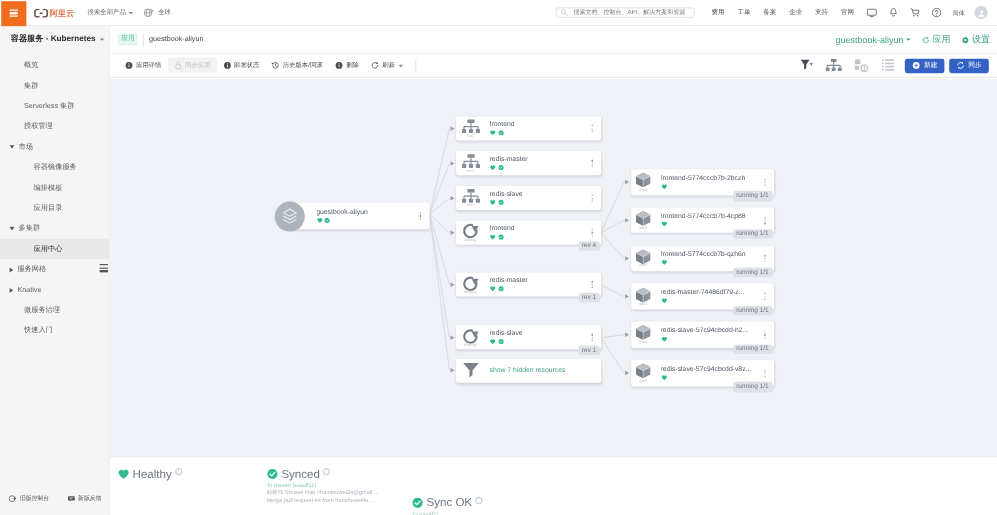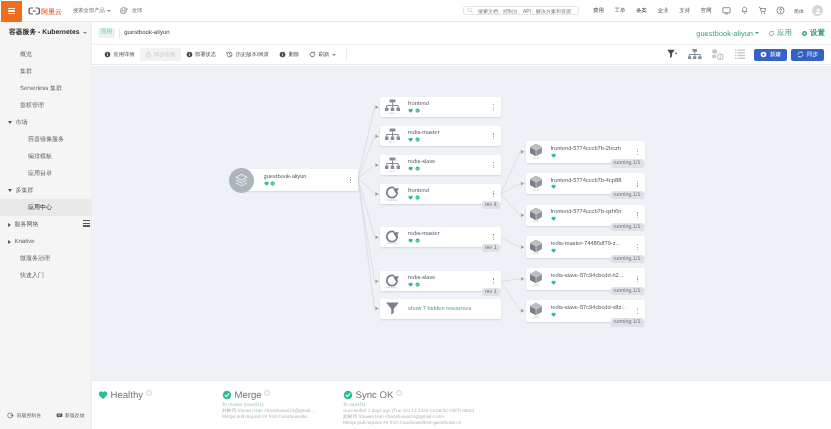--- a/index.html
+++ b/index.html
@@ -111,21 +111,21 @@
   .root-card { background:#fff; border-radius:2px; box-shadow:0 1px 2px rgba(20,30,60,.13);
                height:21.5px; width:116px; margin-left:-12.5px; display:flex; align-items:center;
                padding-left:22px; position:relative; }
 
   
   .statusbar { position:absolute; left:0; top:358px; width:739px; height:49px; background:#fff; border-top:1px solid #e9ecef;
                display:flex; padding-top:8.5px; }
   .st-col { padding-left:6px; }
   .st-col.c1 { width:124px; }
   .st-col.c2 { width:121px; }
-  .st-col.c3 { width:220px; }
+  .st-col.c3 { width:220px;margin-top:24px; }
   .st-head { display:flex; gap:2.5px; }
   .st-title { font-size:9.6px; color:#6c7680; }
   .st-info { width:6px;height:6px;border-radius:50%;border:.7px solid #cdd3da; color:#cdd3da;
              font-size:4.4px; line-height:1; display:flex; align-items:center; justify-content:center;
              font-style:italic; }
   .st-lines { margin-top:1.5px; }
   .st-line { font-size:4.7px; color:#aab2bb; white-space:nowrap; overflow:hidden;
              text-overflow:ellipsis; line-height:6px; }
   .st-line.lnk { color:#8fc9b8; }
 </style>
@@ -314,21 +314,21 @@
               <path d="M13 8a5 5 0 11-1.8-3.8" fill="none" stroke="#3a9f87" stroke-width="1.6" stroke-linecap="round"></path>
               <path d="M12.6 1.6v3.2H9.4z" fill="#3a9f87"></path>
             </svg>
           <b style="font-weight:normal">应用</b>
         </span>
         <span class="crumb-link">
           <svg width="7" height="7" viewBox="0 0 16 16">
               <path d="M8 1.6l1.3 1.1 1.7-.3.6 1.6 1.6.6-.3 1.7L14 8l-1.1 1.3.3 1.7-1.6.6-.6 1.6-1.7-.3L8 14.4 6.7 13.3l-1.7.3-.6-1.6-1.6-.6.3-1.7L2 8l1.1-1.3-.3-1.7 1.6-.6.6-1.6 1.7.3z" fill="#3a9f87"></path>
               <circle cx="8" cy="8" r="2.2" fill="#fff"></circle>
             </svg>
-          <b style="font-weight:bold">设置</b>
+          <b style="font-weight:normal">设置</b>
         </span>
       </div>
     </div>
 
     <div class="toolbar" id="toolbar">
         <div class="tb-btn">
           <svg width="7" height="7" viewBox="0 0 16 16">
             <circle cx="8" cy="8" r="6.4" fill="#4a4a4a"></circle>
             <rect x="7.2" y="6.6" width="1.6" height="5" fill="#fff"></rect>
             <rect x="7.2" y="4" width="1.6" height="1.8" fill="#fff"></rect>
@@ -836,21 +836,21 @@
             <span class="st-info">i</span>
           </div>
           <div class="st-lines"></div>
         </div>
         <div class="st-col c2">
           <div class="st-head">
             <svg width="10" height="10" viewBox="0 0 16 16">
               <circle cx="8" cy="8" r="6.8" fill="#2fba92"></circle>
               <path d="M4.8 8.2l2.2 2.3 4.3-4.7" fill="none" stroke="#fff" stroke-width="1.7" stroke-linecap="round" stroke-linejoin="round"></path>
             </svg>
-            <span class="st-title">Merge</span>
+            <span class="st-title">Synced</span>
             <span class="st-info">i</span>
           </div>
           <div class="st-lines">
             <div class="st-line lnk">To master (eaa4f11)</div>
             <div class="st-line">郝树伟 Shuwei Han &lt;haoshuwei24@gmail....</div>
             <div class="st-line">Merge pull request #4 from haoshuwei/te...</div>
           </div>
         </div>
         <div class="st-col c3">
           <div class="st-head">

